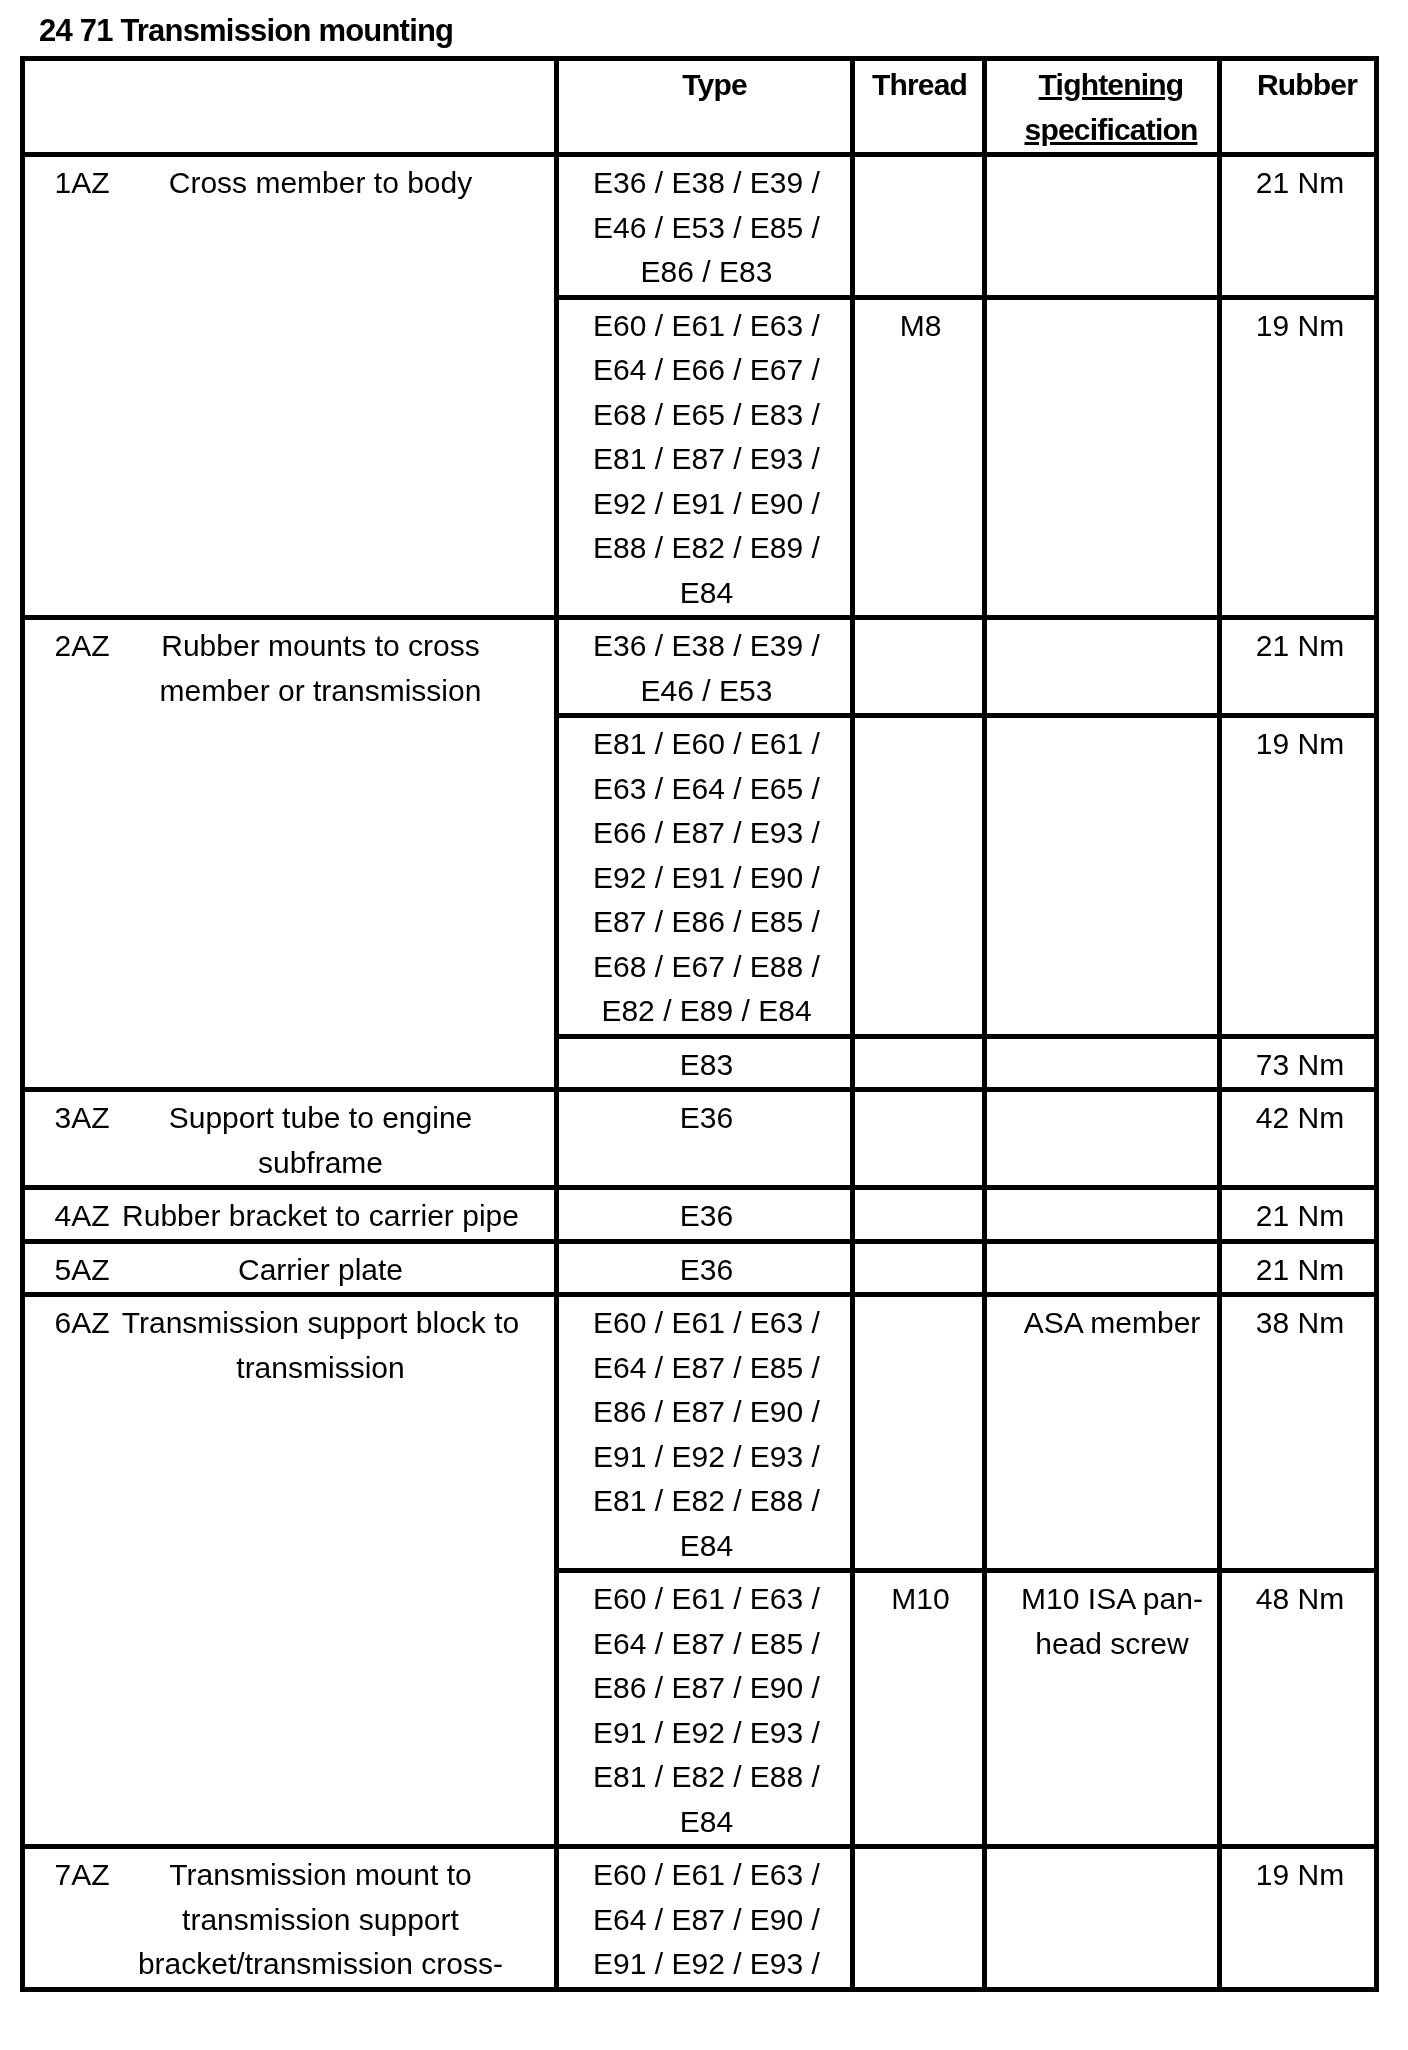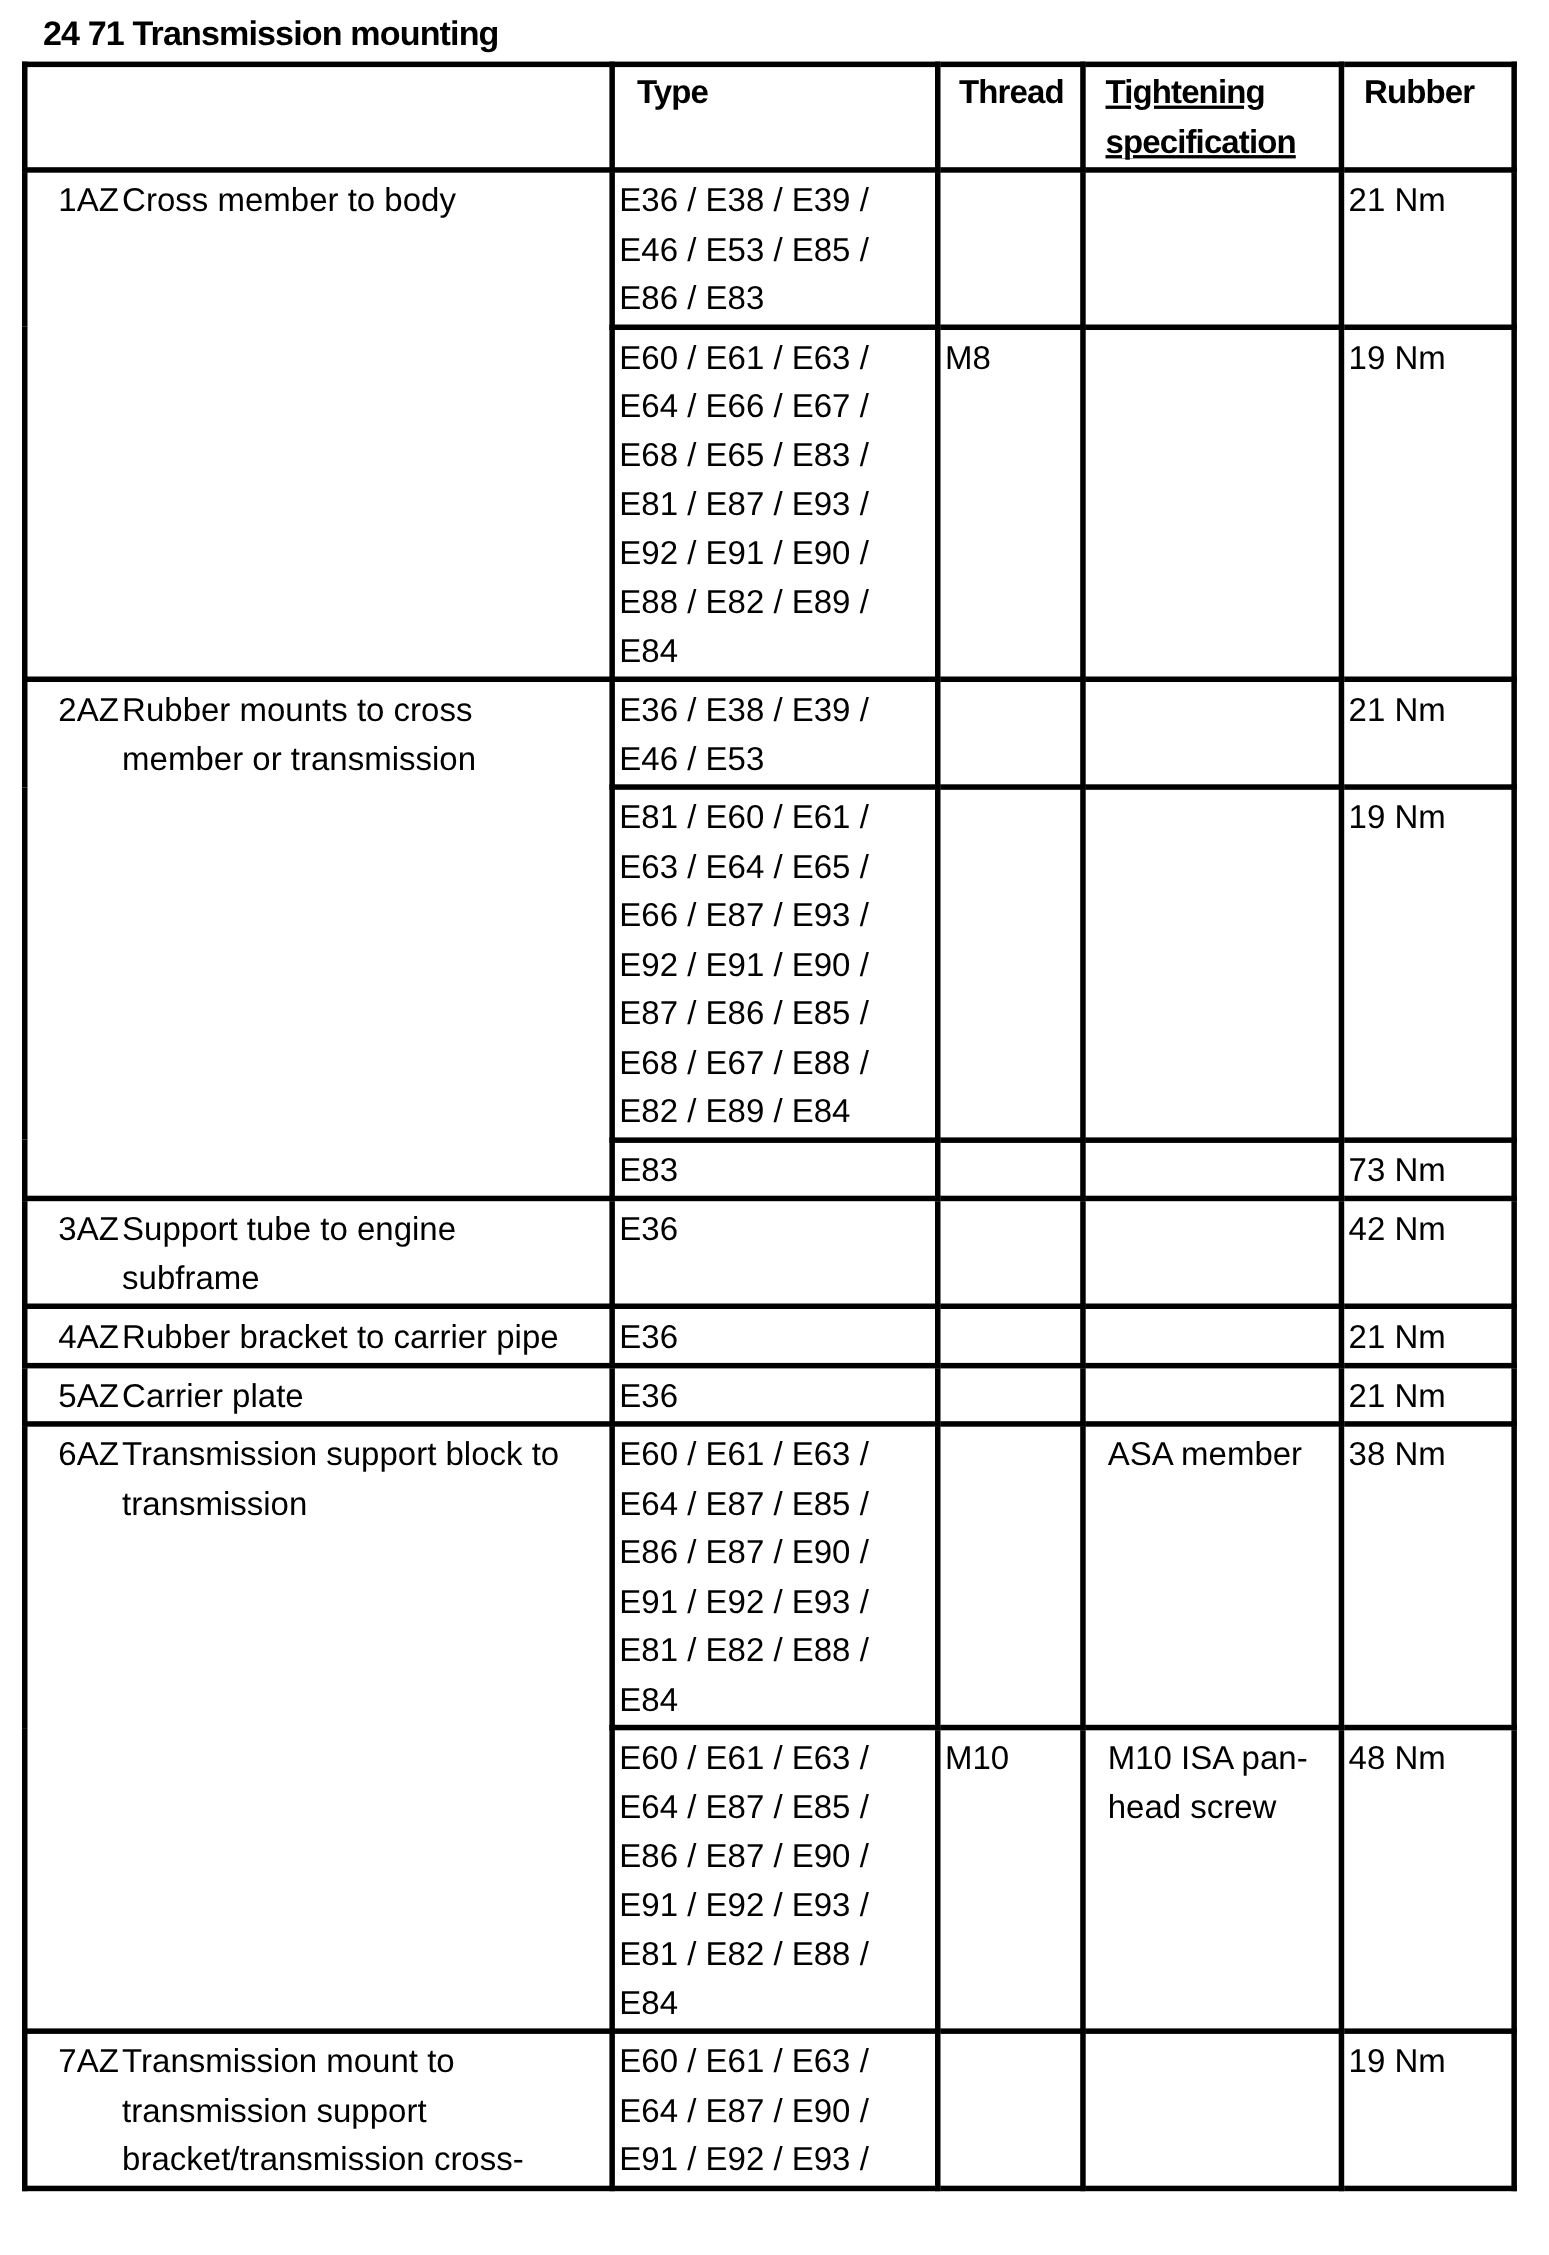--- a/index.html
+++ b/index.html
@@ -16,21 +16,21 @@
     border-collapse: collapse; table-layout: fixed;
     width: 1354px;
   }
   col.c-desc { width: 534px; }
   col.c-type { width: 296px; }
   col.c-thread { width: 132px; }
   col.c-tight { width: 235px; }
   col.c-meas { width: 157px; }
   th, td {
     border: 5px solid #000; vertical-align: top;
-    font-size: 30px; line-height: 44.5px; padding: 0 0 0 4px; text-align: left;
+    font-size: 30px; line-height: 44.5px; padding: 0 0 0 4px; text-align: center;
     font-weight: normal; overflow: hidden; white-space: normal;
   }
   th { font-weight: bold; letter-spacing: -0.8px; height: 82px; padding-top: 2px; }
   th.h-type { padding-left: 20px; }
   th.h-thread { text-align: center; padding-right: 2px; }
   th.h-tight { padding-left: 18px; text-decoration: underline; }
   th.h-meas { padding-left: 18px; white-space: nowrap; }
   td.desc { padding: 0; }
   .desc-wrap { display: flex; padding-top: 4px; }
   .pos { width: 86px; padding-left: 28px; box-sizing: border-box; flex: none; }

